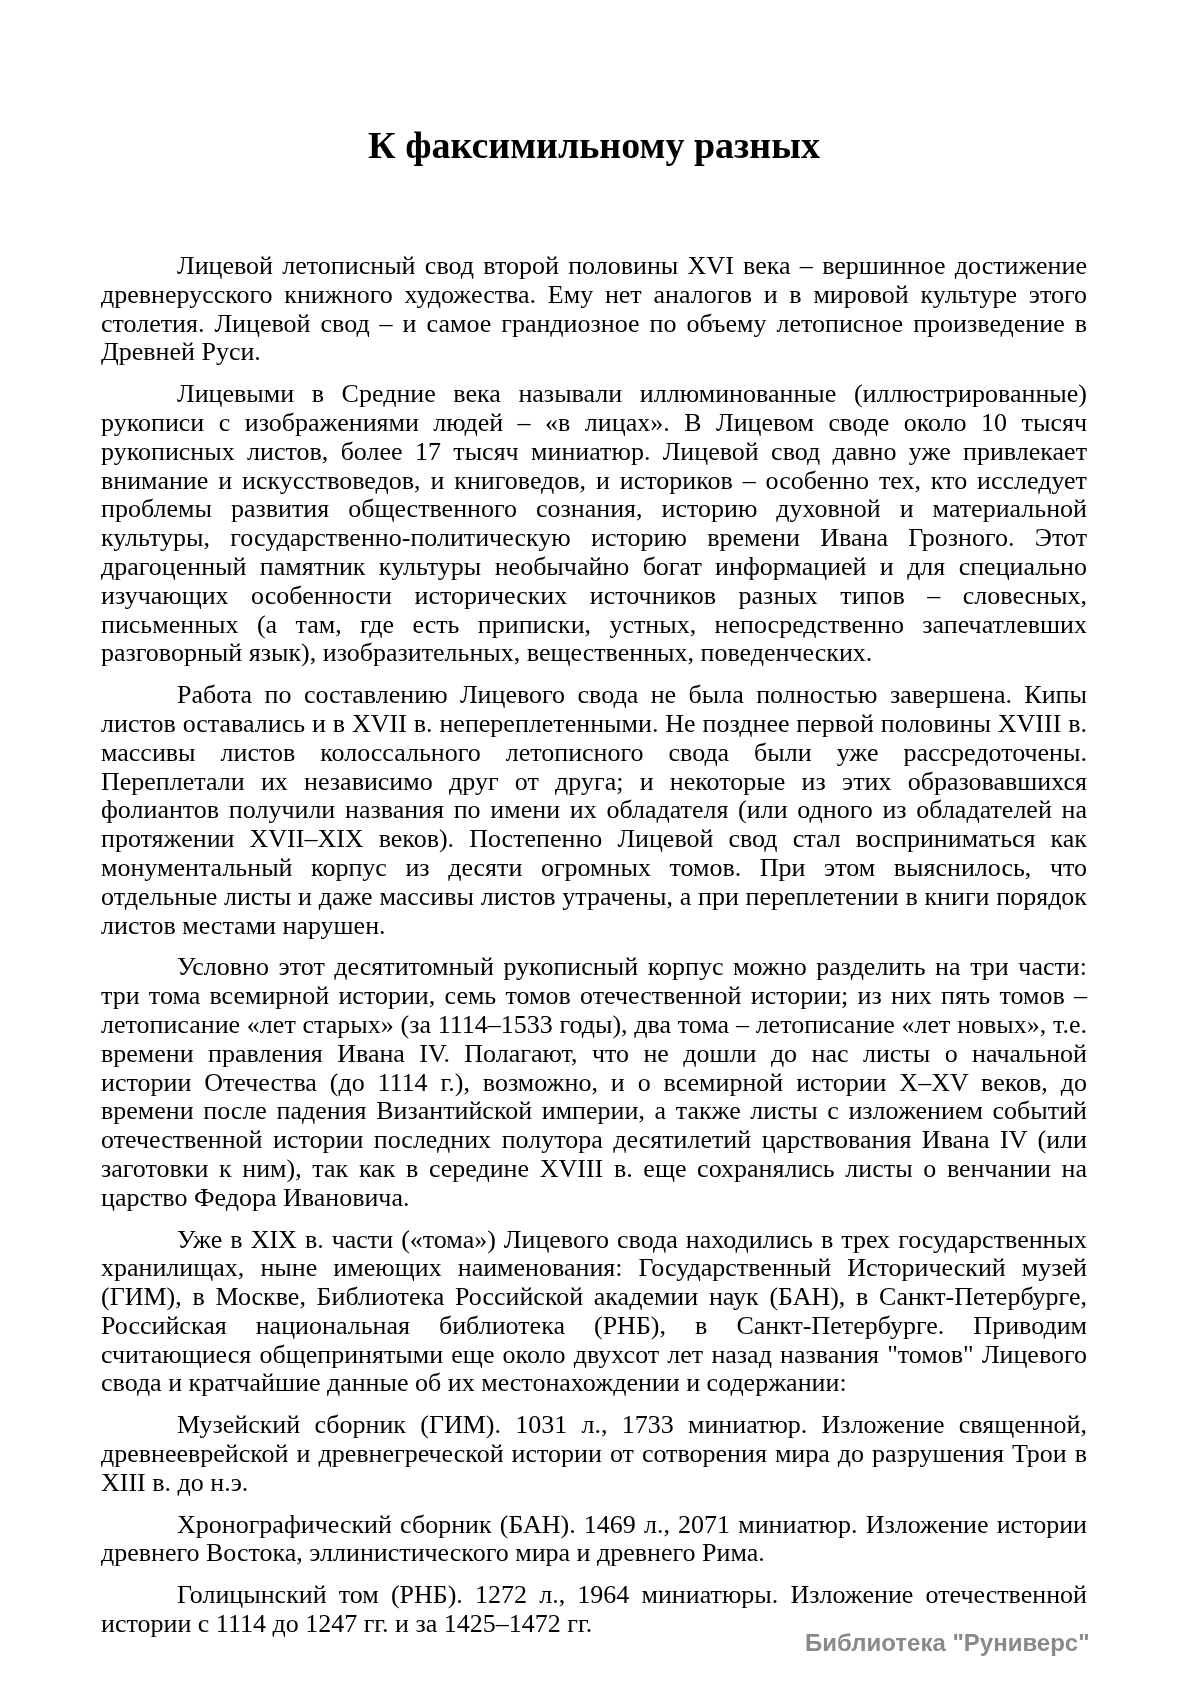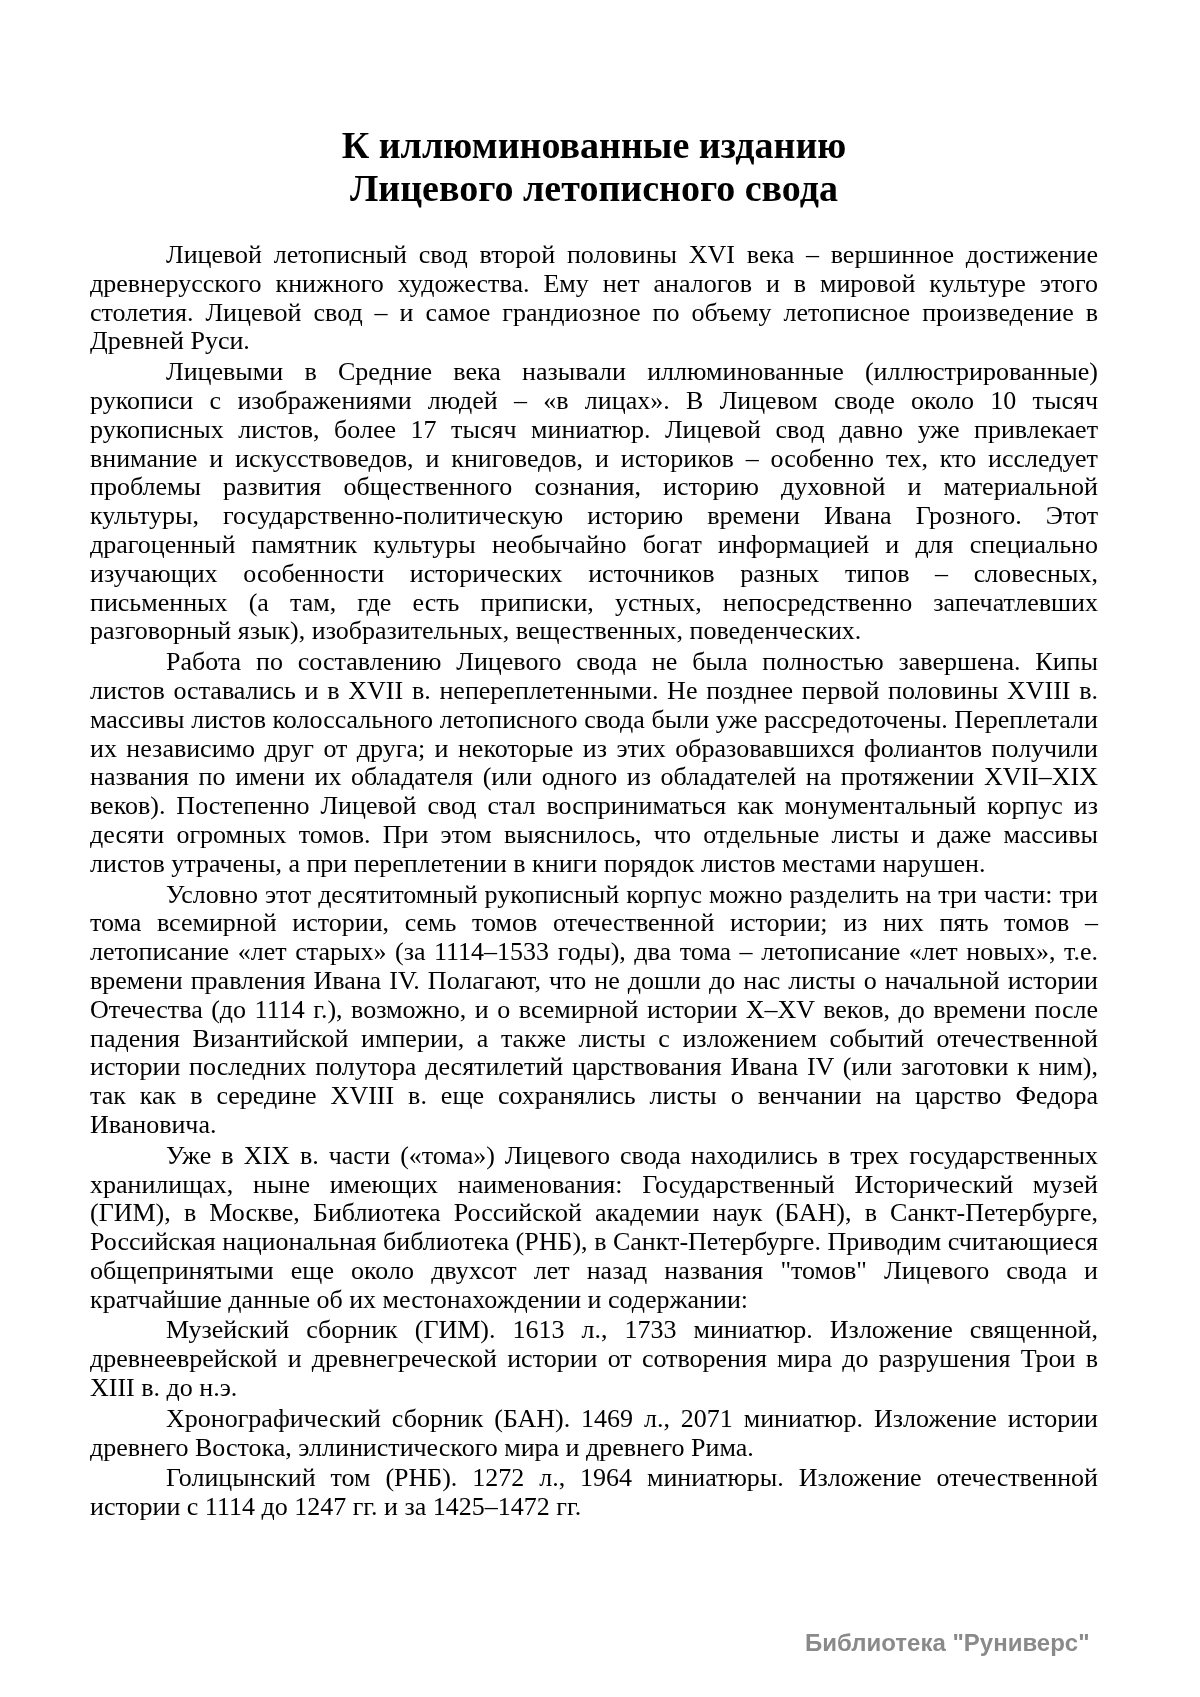--- a/index.html
+++ b/index.html
@@ -33,21 +33,21 @@
     top: 239px;
     left: 88px;
     width: 1012px;
     font-family: "Liberation Serif", "DejaVu Serif", serif;
     font-size: 26px;
     line-height: 28.8px;
     text-align: justify;
     color: #000000;
   }
   .body-text p {
-    margin: 2px;
+    margin: 13px;
     padding: 0;
     text-indent: 76px;
   }
   .footer-credit {
     position: absolute;
     top: 1630px;
     left: 805px;
     white-space: nowrap;
     font-family: "Liberation Sans", "DejaVu Sans", sans-serif;
     font-weight: 700;
@@ -55,30 +55,29 @@
     line-height: 26px;
     color: #8a8a8a;
   }
 </style>
 </head>
 <body>
 
 <div class="page">
 
   <h1 class="doc-title">
-    <span>К иллюминованные изданию</span><br>
-    <span>Лицевого летописного свода</span>
+    <span>К факсимильному разных</span><br>
   </h1>
 
   <div class="body-text">
     <p>Лицевой летописный свод второй половины XVI века – вершинное достижение древнерусского книжного художества. Ему нет аналогов и в мировой культуре этого столетия. Лицевой свод – и самое грандиозное по объему летописное произведение в Древней Руси.</p>
     <p>Лицевыми в Средние века называли иллюминованные (иллюстрированные) рукописи с изображениями людей – «в лицах». В Лицевом своде около 10 тысяч рукописных листов, более 17 тысяч миниатюр. Лицевой свод давно уже привлекает внимание и искусствоведов, и книговедов, и историков – особенно тех, кто исследует проблемы развития общественного сознания, историю духовной и материальной культуры, государственно-политическую историю времени Ивана Грозного. Этот драгоценный памятник культуры необычайно богат информацией и для специально изучающих особенности исторических источников разных типов – словесных, письменных (а там, где есть приписки, устных, непосредственно запечатлевших разговорный язык), изобразительных, вещественных, поведенческих.</p>
     <p>Работа по составлению Лицевого свода не была полностью завершена. Кипы листов оставались и в XVII в. непереплетенными. Не позднее первой половины XVIII в. массивы листов колоссального летописного свода были уже рассредоточены. Переплетали их независимо друг от друга; и некоторые из этих образовавшихся фолиантов получили названия по имени их обладателя (или одного из обладателей на протяжении XVII–XIX веков). Постепенно Лицевой свод стал восприниматься как монументальный корпус из десяти огромных томов. При этом выяснилось, что отдельные листы и даже массивы листов утрачены, а при переплетении в книги порядок листов местами нарушен.</p>
     <p>Условно этот десятитомный рукописный корпус можно разделить на три части: три тома всемирной истории, семь томов отечественной истории; из них пять томов – летописание «лет старых» (за 1114–1533 годы), два тома – летописание «лет новых», т.е. времени правления Ивана IV. Полагают, что не дошли до нас листы о начальной истории Отечества (до 1114 г.), возможно, и о всемирной истории X–XV веков, до времени после падения Византийской империи, а также листы с изложением событий отечественной истории последних полутора десятилетий царствования Ивана IV (или заготовки к ним), так как в середине XVIII в. еще сохранялись листы о венчании на царство Федора Ивановича.</p>
     <p>Уже в XIX в. части («тома») Лицевого свода находились в трех государственных хранилищах, ныне имеющих наименования: Государственный Исторический музей (ГИМ), в Москве, Библиотека Российской академии наук (БАН), в Санкт-Петербурге, Российская национальная библиотека (РНБ), в Санкт-Петербурге. Приводим считающиеся общепринятыми еще около двухсот лет назад названия "томов" Лицевого свода и кратчайшие данные об их местонахождении и содержании:</p>
-    <p>Музейский сборник (ГИМ). 1613 л., 1733 миниатюр. Изложение священной, древнееврейской и древнегреческой истории от сотворения мира до разрушения Трои в XIII в. до н.э.</p>
+    <p>Музейский сборник (ГИМ). 1031 л., 1733 миниатюр. Изложение священной, древнееврейской и древнегреческой истории от сотворения мира до разрушения Трои в XIII в. до н.э.</p>
     <p>Хронографический сборник (БАН). 1469 л., 2071 миниатюр. Изложение истории древнего Востока, эллинистического мира и древнего Рима.</p>
     <p>Голицынский том (РНБ). 1272 л., 1964 миниатюры. Изложение отечественной истории с 1114 до 1247 гг. и за 1425–1472 гг.</p>
   </div>
 
   <div class="footer-credit">Библиотека "Руниверс"</div>
 
 </div>
 
 </body></html>

